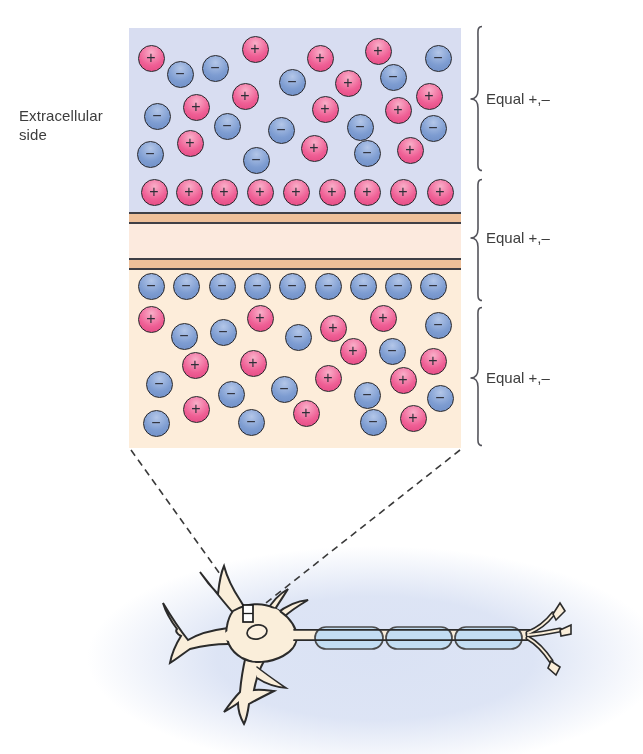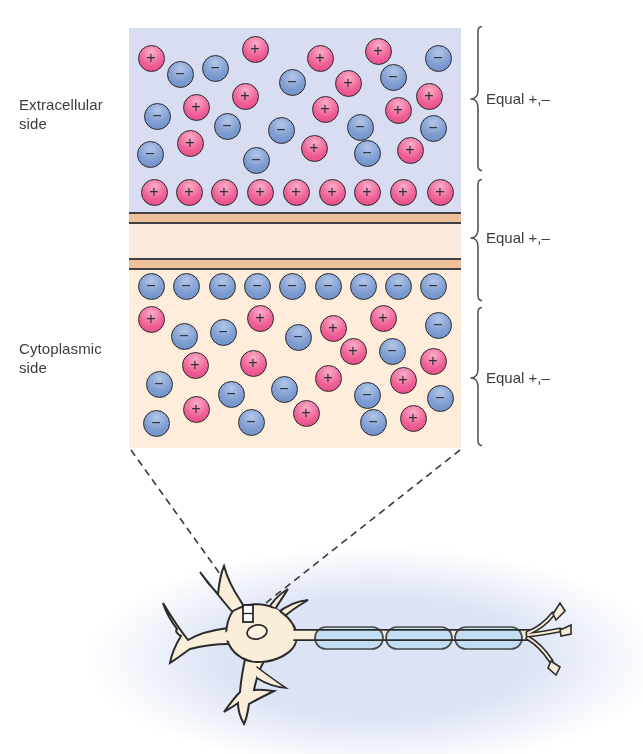--- a/index.html
+++ b/index.html
@@ -15,21 +15,21 @@
   .mline{height:2.4px;background:var(--c-membrane_line);}
   .l1{top:184px;} .l2{top:193.6px;} .l3{top:230px;} .l4{top:239.6px;}
   .mband{height:7.2px;background:var(--c-membrane_band);}
   .b1{top:186.4px;} .b2{top:232.4px;}
   .mcore{top:196px;height:34px;background:var(--c-membrane_core);}
   .region.cyto{top:242px;height:178px;background:var(--c-cytoplasm_bg);}
   .side-label{
     position:absolute;font-size:15px;line-height:19px;color:var(--c-text);
     letter-spacing:.1px;
   }
-  #lbl-extra{left:19px;top:95px;width:104px;}
+  #lbl-extra{left:19px;top:106px;width:104px;}
   #lbl-cyto{left:19px;top:339px;width:100px;}
   .ion{
     position:absolute;width:27px;height:27px;border-radius:50%;
     border:1.5px solid var(--c-ion_outline);box-sizing:border-box;
     display:flex;align-items:center;justify-content:center;
     font-size:16px;font-weight:500;color:var(--c-ion_symbol);line-height:1;
     padding-bottom:1px;
   }
   .ion.pos{background:radial-gradient(circle at 50% 26%,var(--c-ion_positive_light) 0%,var(--c-ion_positive) 58%,var(--c-ion_positive_dark) 100%);}
   .ion.neg{background:radial-gradient(circle at 50% 26%,var(--c-ion_negative_light) 0%,var(--c-ion_negative) 58%,var(--c-ion_negative_dark) 100%);}
@@ -153,21 +153,20 @@
     <div class="mband b1"></div>
     <div class="mline l2"></div>
     <div class="mcore"></div>
     <div class="mline l3"></div>
     <div class="mband b2"></div>
     <div class="mline l4"></div>
     <div class="region cyto"></div>
   </div>
 
   <div class="side-label" id="lbl-extra">Extracellular side</div>
-  <div class="side-label" id="lbl-cyto">Cytoplasmic side</div>
 
   <div id="ions">
       <div class="ion pos" style="left: 137.5px; top: 44.5px;">+</div>
       <div class="ion pos" style="left: 241.5px; top: 35.5px;">+</div>
       <div class="ion pos" style="left: 306.5px; top: 44.5px;">+</div>
       <div class="ion pos" style="left: 364.5px; top: 37.5px;">+</div>
       <div class="ion neg" style="left: 424.5px; top: 44.5px;">−</div>
       <div class="ion neg" style="left: 166.5px; top: 60.5px;">−</div>
       <div class="ion neg" style="left: 201.5px; top: 54.5px;">−</div>
       <div class="ion neg" style="left: 278.5px; top: 68.5px;">−</div>

